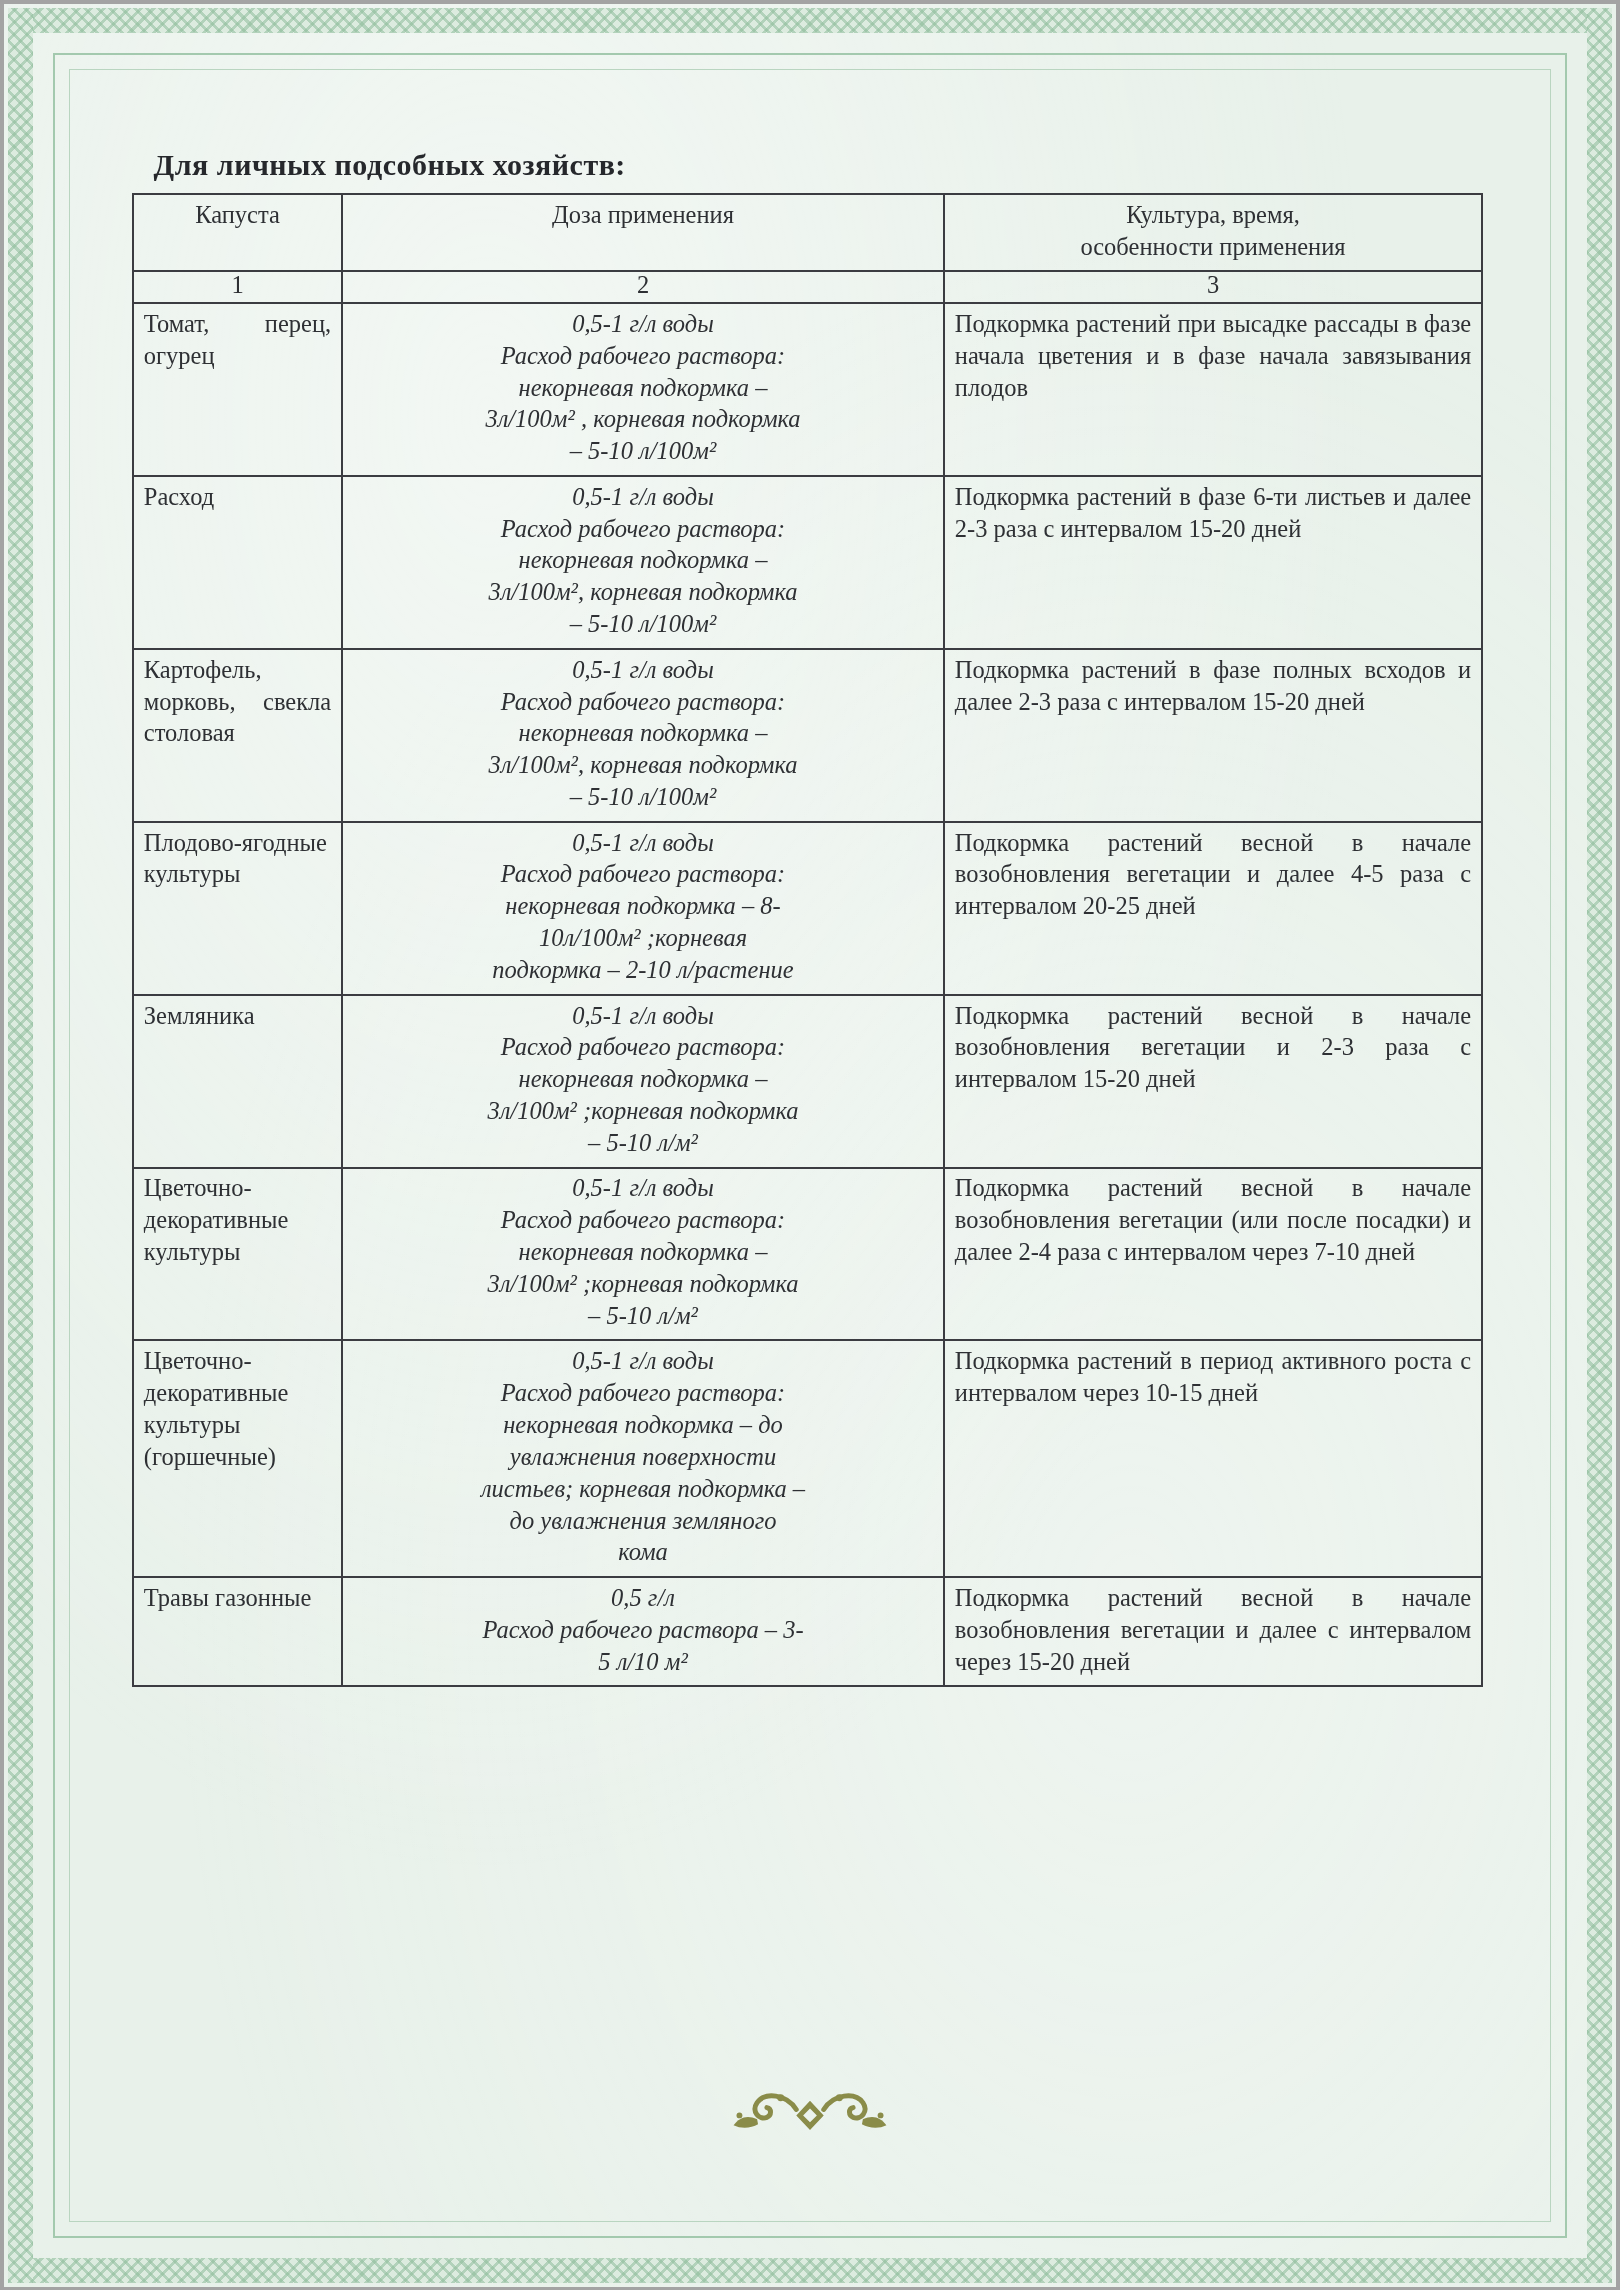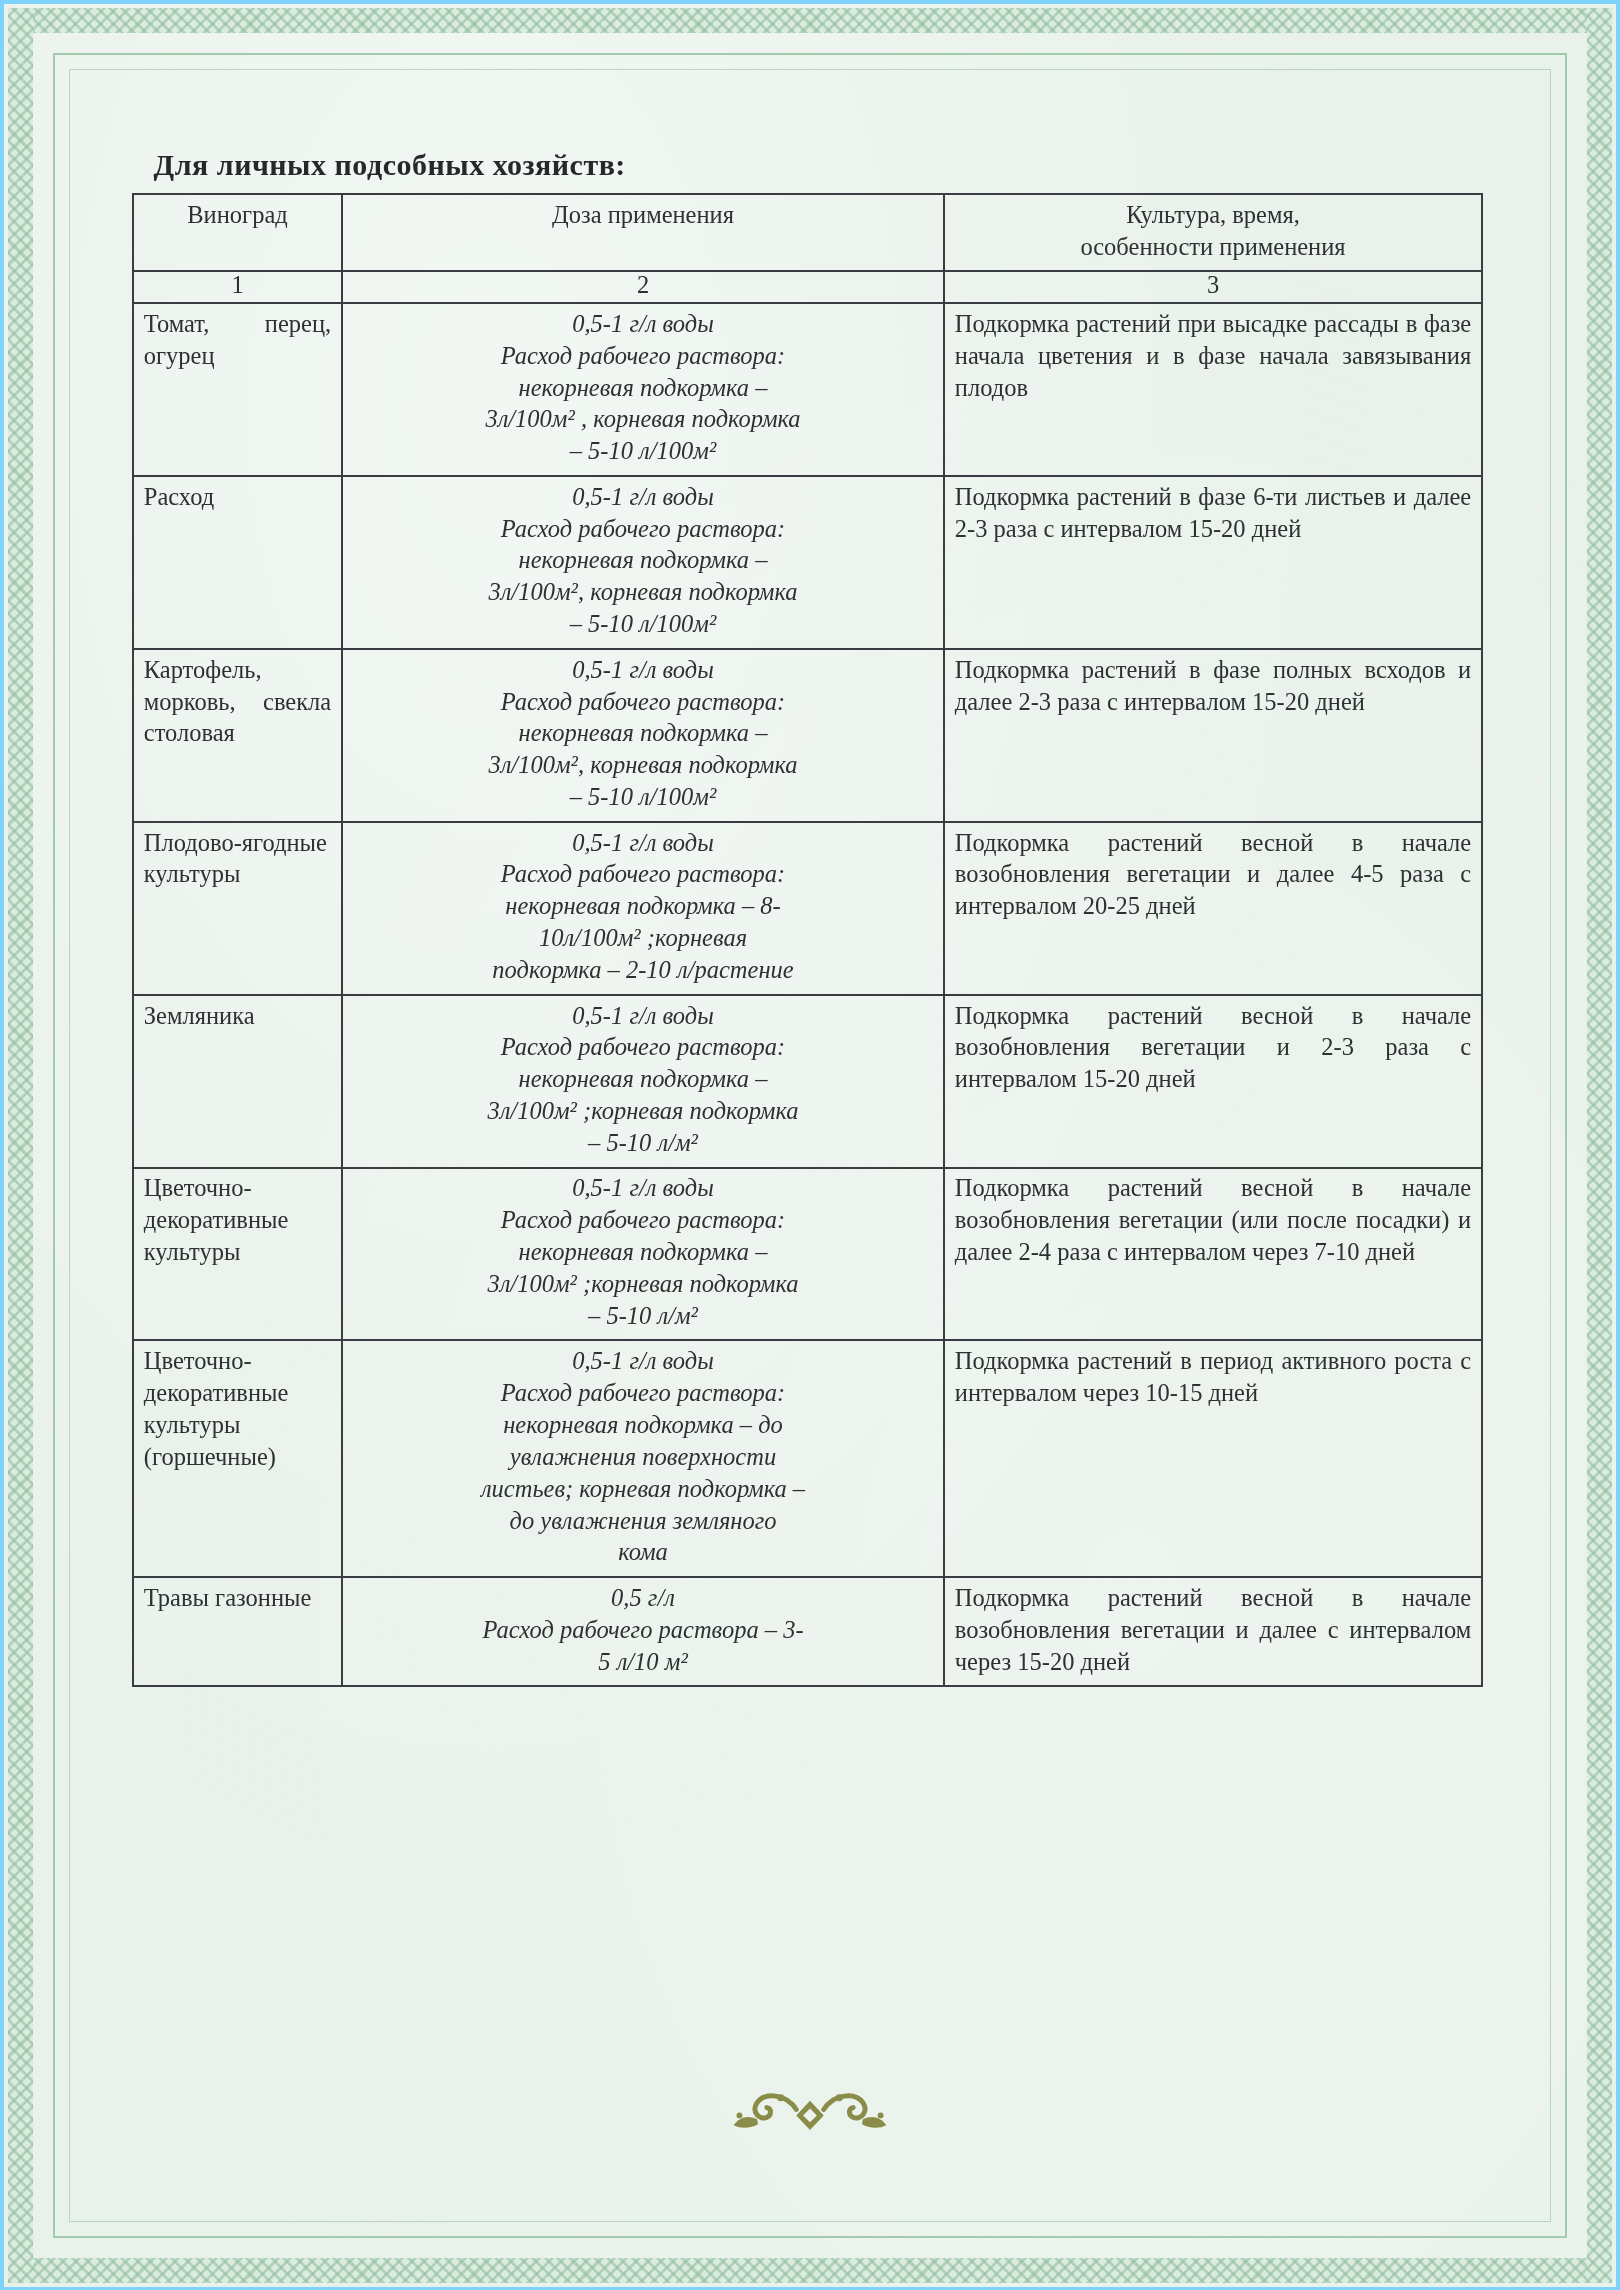--- a/index.html
+++ b/index.html
@@ -1,19 +1,19 @@
 <!DOCTYPE html>
 <html><head>
 <meta charset="utf-8">
 <style>
   html,body{margin:0;padding:0;background:#d9d6c8;}
   .page{
     position:relative;
     width:1620px;height:2291px;
-    background:#7dd3fc;
+    background:#a3a3a3;
     overflow:hidden;
     font-family:"Liberation Serif","DejaVu Serif",serif;
   }
   .paper{
     position:absolute;inset:3.9px;
     background:
       radial-gradient(ellipse at 30% 18%, rgba(255,255,255,.45), rgba(255,255,255,0) 55%),
       radial-gradient(ellipse at 70% 70%, rgba(255,255,255,.25), rgba(255,255,255,0) 60%),
       #e8f1ea;
   }
@@ -96,21 +96,21 @@
     <h1 class="title">Для личных подсобных хозяйств:</h1>
 
     <table class="doc">
       <colgroup>
           <col class="c1">
           <col class="c2">
           <col class="c3">
         </colgroup>
       <thead>
         <tr>
-          <th>Виноград</th>
+          <th>Капуста</th>
           <th>Доза применения</th>
           <th class="pre">Культура, время,
 особенности применения</th>
         </tr>
         <tr class="num-row">
           <td>1</td>
           <td>2</td>
           <td>3</td>
         </tr>
       </thead>

